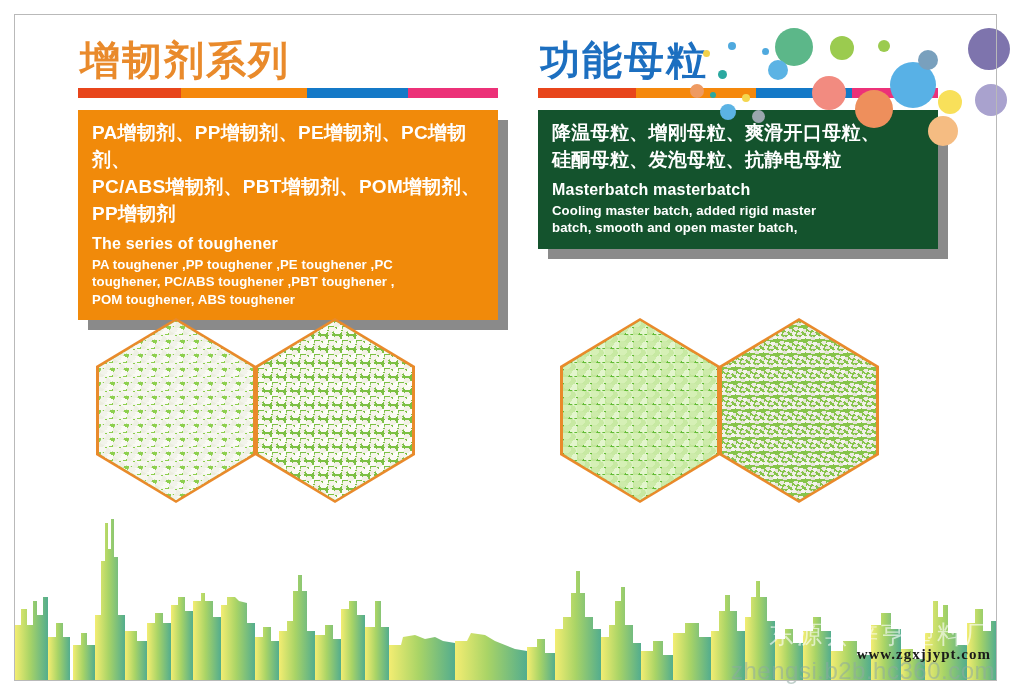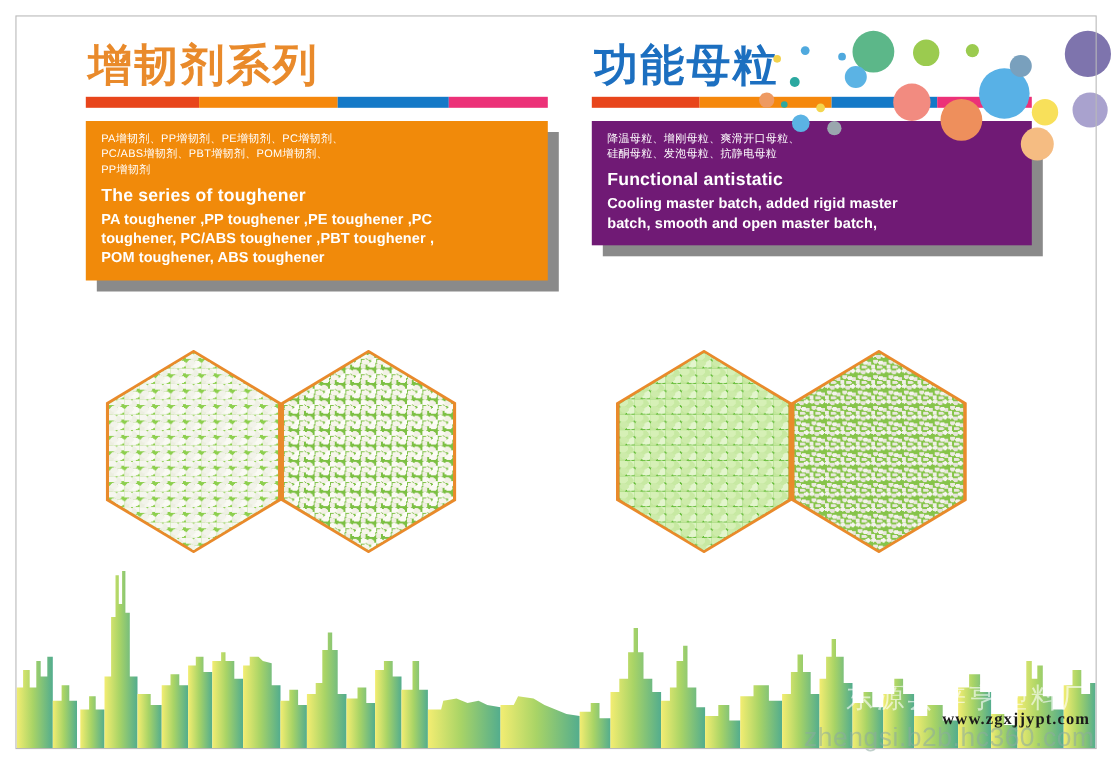--- a/index.html
+++ b/index.html
@@ -26,21 +26,21 @@
   .cb3{flex:0 0 24%;}
   .cb4{flex:0 0 21.5%;}
 
   .shadowbox{position:relative;}
   .shadowbox .shadow{position:absolute;left:10px;top:10px;width:100%;height:100%;background:#8a8a8a;z-index:1;}
   .shadowbox .body{position:relative;z-index:2;padding:10px 12px 12px 14px;box-sizing:border-box;}
 
   .box-orange .body{background:#F18A0A;}
   .box-blue  .body{background:#1272C4;}
 
-  .cn-line{color:#ffffff;font-weight:normal;font-size:10px;line-height:1.42;letter-spacing:0.3px;}
+  .cn-line{color:#ffffff;font-weight:bold;font-size:19px;line-height:1.42;letter-spacing:0.3px;}
   .en-head{color:#ffffff;font-weight:bold;font-size:16px;line-height:1.5;margin-top:4px;letter-spacing:0.2px;}
   .en-line{color:#ffffff;font-weight:bold;font-size:13.2px;line-height:1.32;letter-spacing:0.1px;}
 
   
   .bubbles{position:absolute;left:700px;top:22px;width:300px;height:115px;z-index:5;pointer-events:none;}
   .bub{position:absolute;border-radius:50%;}
 
   
   .hexrow{position:absolute;z-index:6;}
   .hexrow-left{left:96px;top:318px;}
@@ -227,24 +227,24 @@
 
     <div class="colorbar">
       <span class="cb1" style="background: rgb(232, 69, 27);"></span>
       <span class="cb2" style="background: rgb(245, 136, 12);"></span>
       <span class="cb3" style="background: rgb(20, 121, 199);"></span>
       <span class="cb4" style="background: rgb(236, 49, 120);"></span>
     </div>
 
     <div class="shadowbox box-blue">
       <div class="shadow" style="background: rgb(138, 138, 138);"></div>
-      <div class="body" style="background: #701a75;">
+      <div class="body" style="background: #14532d;">
         <div class="cn-line">降温母粒、增刚母粒、爽滑开口母粒、</div>
         <div class="cn-line">硅酮母粒、发泡母粒、抗静电母粒</div>
-        <div class="en-head">Functional antistatic</div>
+        <div class="en-head">Masterbatch masterbatch</div>
         <div class="en-line">Cooling master batch, added rigid master</div>
         <div class="en-line">batch, smooth and open master batch,</div>
       </div>
     </div>
   </div>
 
   <div class="hexrow hexrow-left"><div class="hex" style="background: rgb(233, 138, 43);"><div class="inner tex-greenwhite"></div></div><div class="hex" style="background: rgb(233, 138, 43);"><div class="inner tex-white"></div></div></div>
   <div class="hexrow hexrow-right"><div class="hex" style="background: rgb(233, 138, 43);"><div class="inner tex-green"></div></div><div class="hex" style="background: rgb(233, 138, 43);"><div class="inner tex-gray"></div></div></div>
 
   <div class="wm wm-cn">东源县梓亨塑料厂</div>

